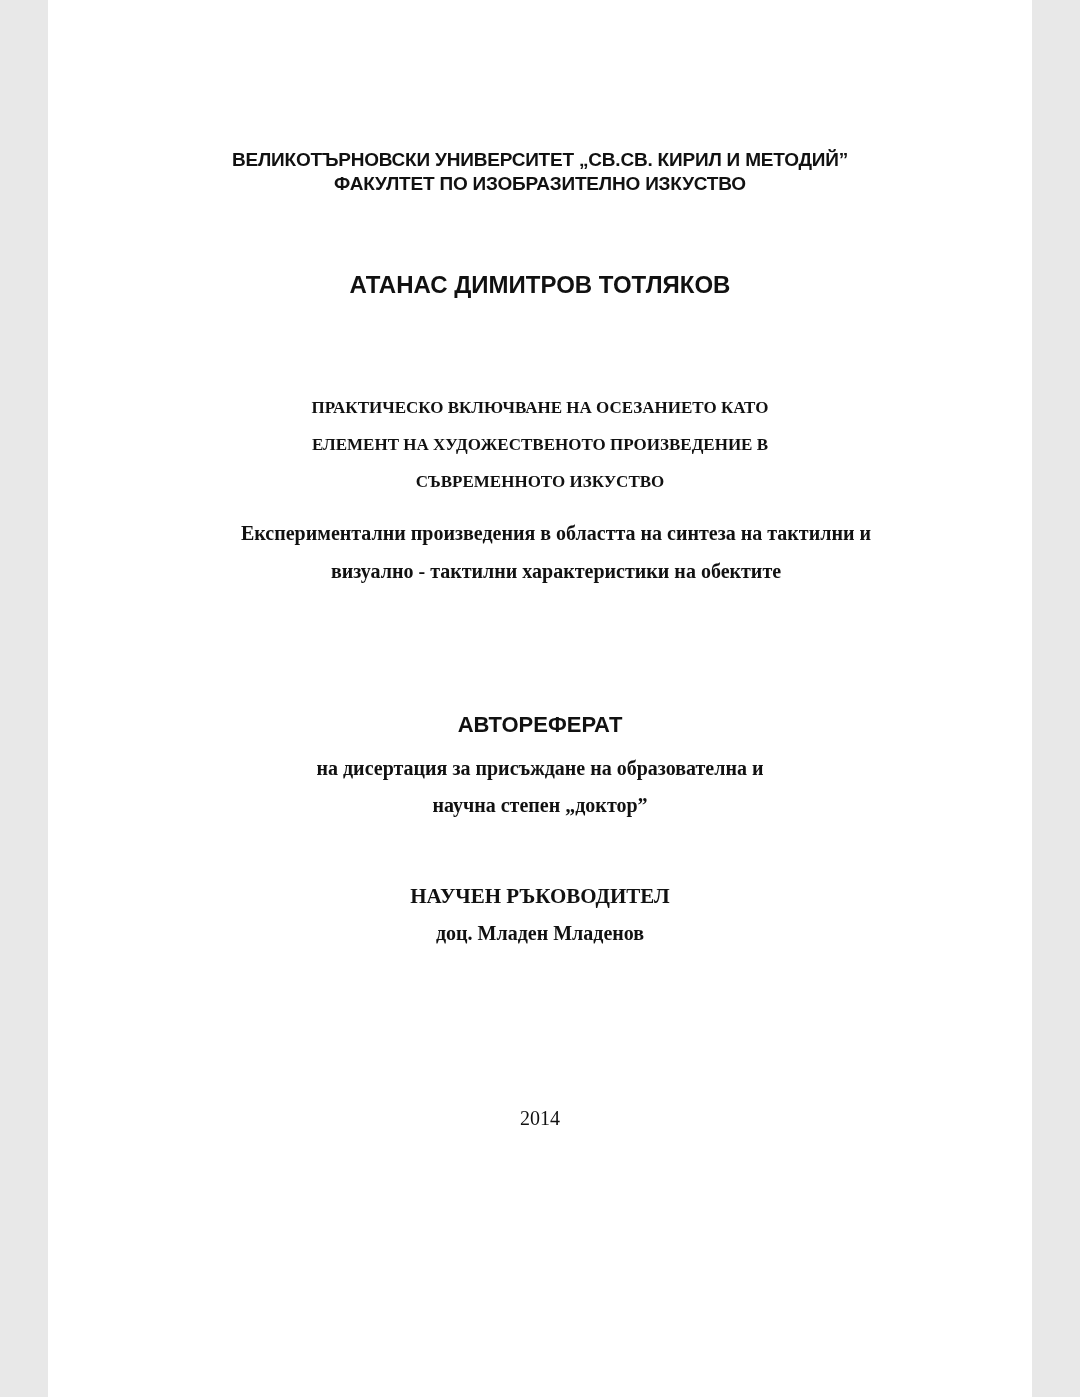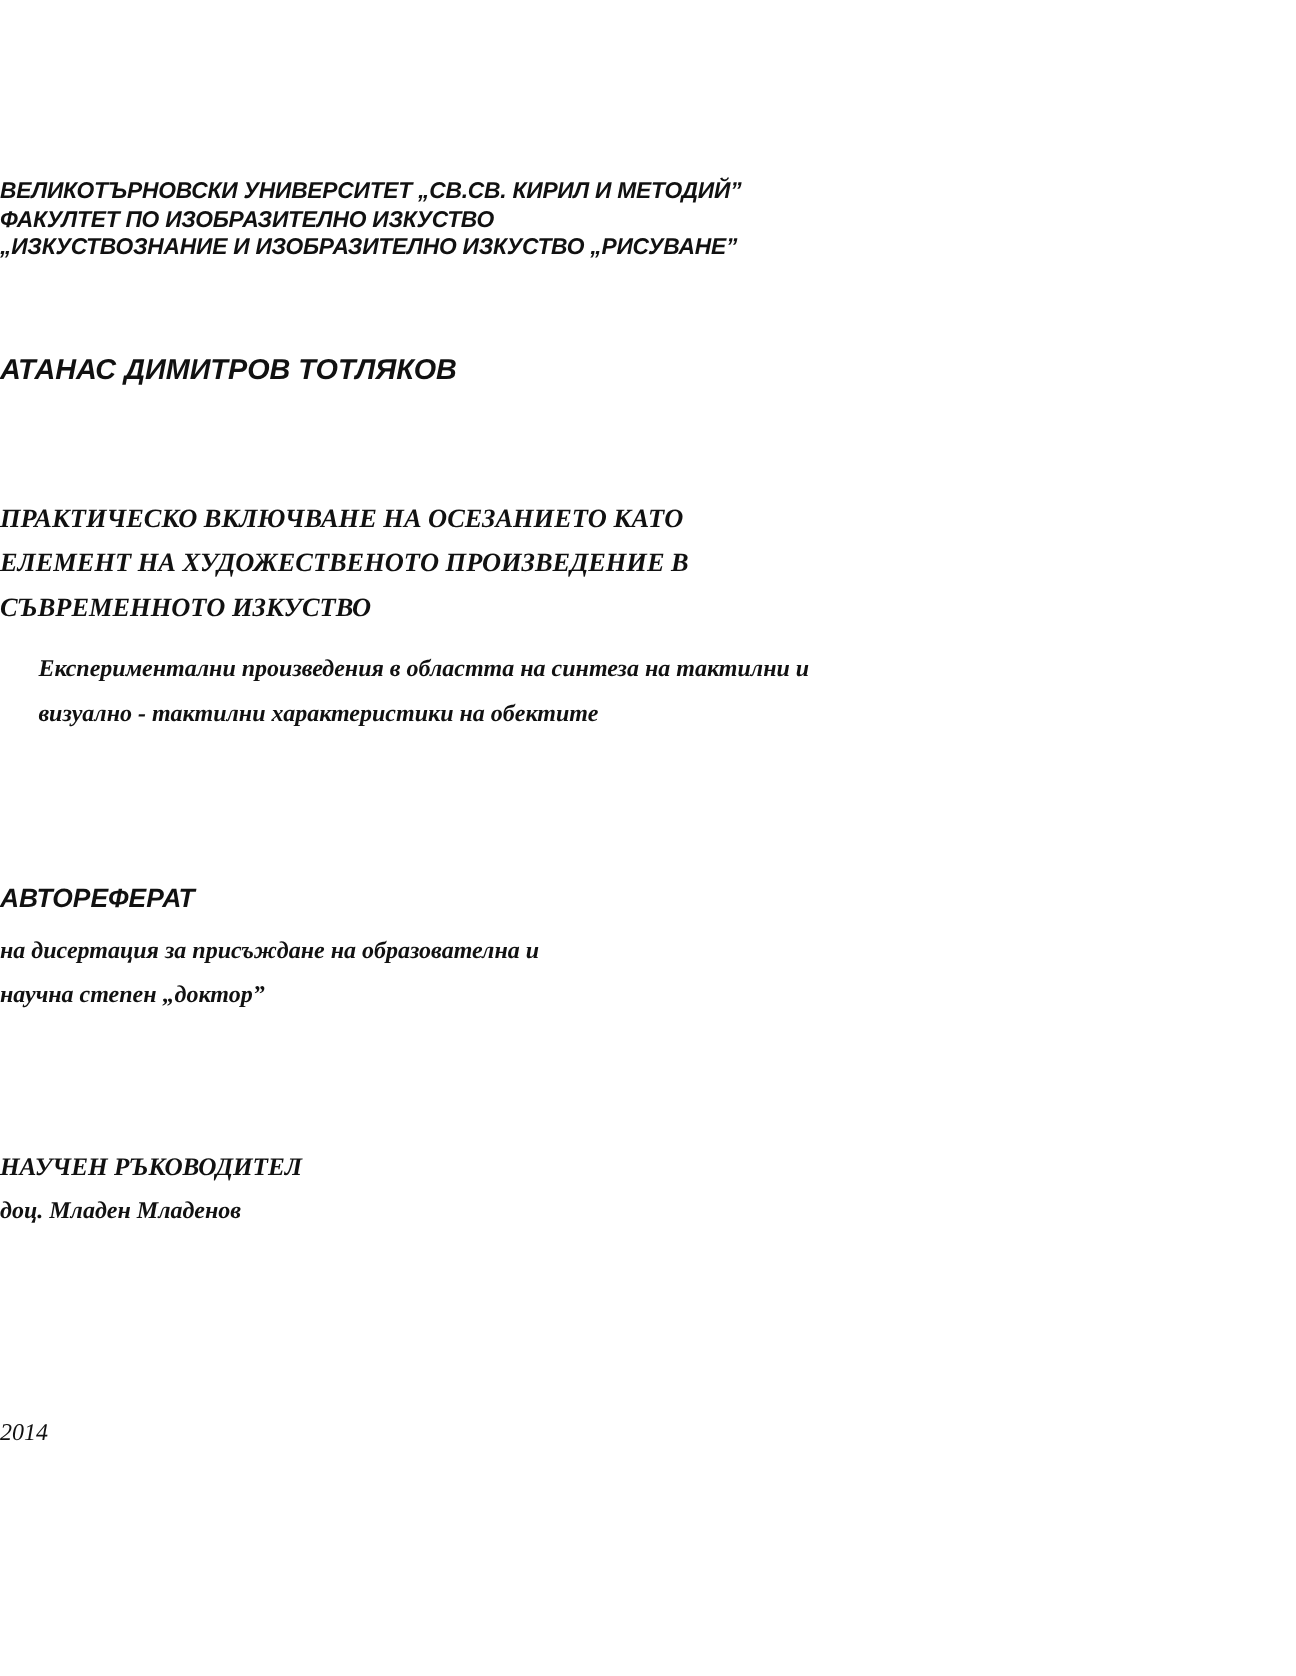--- a/index.html
+++ b/index.html
@@ -2,29 +2,28 @@
 <html lang="bg"><head>
 <meta charset="utf-8">
 <style>
   html, body {
     margin: 0;
     padding: 0;
     background: #e8e8e8;
   }
   .page {
     position: relative;
-    width: 1080px;
+    width: 984px;
     height: 1397px;
     margin: 0 auto;
     background: #ffffff;
     color: #111111;
     overflow: hidden;
     box-sizing: border-box;
-    text-align: left;
-    font-style: italic;
+    text-align: center;
   }
   
   .uni-header {
     padding-top: 148px;
     font-family: "Liberation Sans", sans-serif;
     font-weight: bold;
     font-size: 19px;
     line-height: 23.5px;
     letter-spacing: -0.2px;
     white-space: nowrap;
@@ -35,21 +34,21 @@
     font-family: "Liberation Sans", sans-serif;
     font-weight: bold;
     font-size: 24px;
     line-height: 28px;
   }
   
   .main-title {
     margin-top: 90px;
     font-family: "Liberation Serif", serif;
     font-weight: bold;
-    font-size: 22px;
+    font-size: 17px;
     line-height: 37px;
   }
   
   .subtitle {
     margin-top: 14px;
     font-family: "Liberation Serif", serif;
     font-weight: bold;
     font-size: 20px;
     line-height: 38px;
     padding-left: 32px;
@@ -64,21 +63,21 @@
   }
   .abstract-lines {
     margin-top: 12px;
     font-family: "Liberation Serif", serif;
     font-weight: bold;
     font-size: 20px;
     line-height: 37px;
   }
   
   .supervisor {
-    margin-top: 112px;
+    margin-top: 60px;
     font-family: "Liberation Serif", serif;
     font-weight: bold;
   }
   .supervisor-heading {
     font-size: 21px;
     line-height: 25px;
   }
   .supervisor-name {
     margin-top: 12px;
     font-size: 20px;
@@ -94,21 +93,20 @@
   }
 </style>
 </head>
 <body>
 
 <div class="page">
 
   <div class="uni-header">
     <div>ВЕЛИКОТЪРНОВСКИ УНИВЕРСИТЕТ „СВ.СВ. КИРИЛ И МЕТОДИЙ”</div>
     <div>ФАКУЛТЕТ ПО ИЗОБРАЗИТЕЛНО ИЗКУСТВО</div>
-    <div>„ИЗКУСТВОЗНАНИЕ И ИЗОБРАЗИТЕЛНО ИЗКУСТВО „РИСУВАНЕ”</div>
   </div>
 
   <div class="author">АТАНАС ДИМИТРОВ ТОТЛЯКОВ</div>
 
   <div class="main-title">
     <div>ПРАКТИЧЕСКО ВКЛЮЧВАНЕ НА ОСЕЗАНИЕТО КАТО</div>
     <div>ЕЛЕМЕНТ НА ХУДОЖЕСТВЕНОТО ПРОИЗВЕДЕНИЕ В</div>
     <div>СЪВРЕМЕННОТО ИЗКУСТВО</div>
   </div>
 

